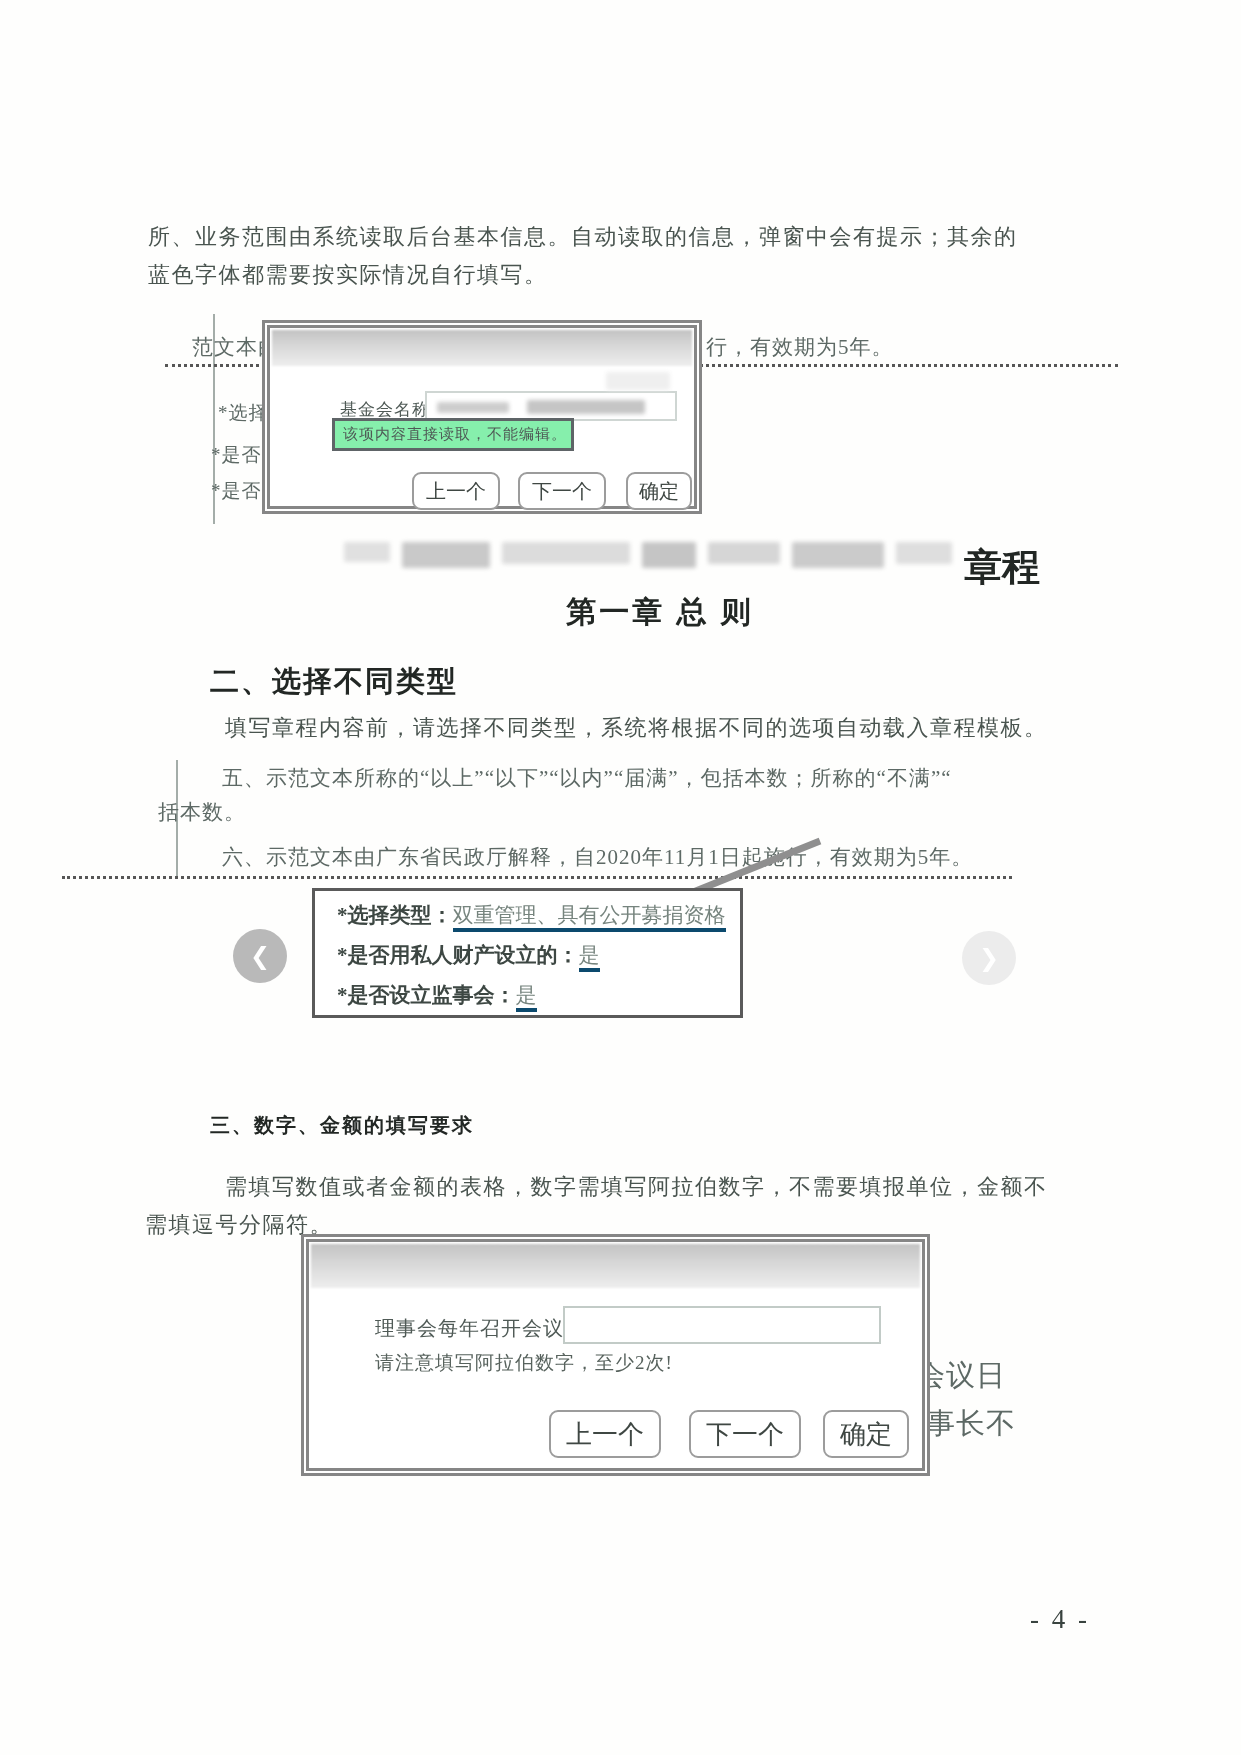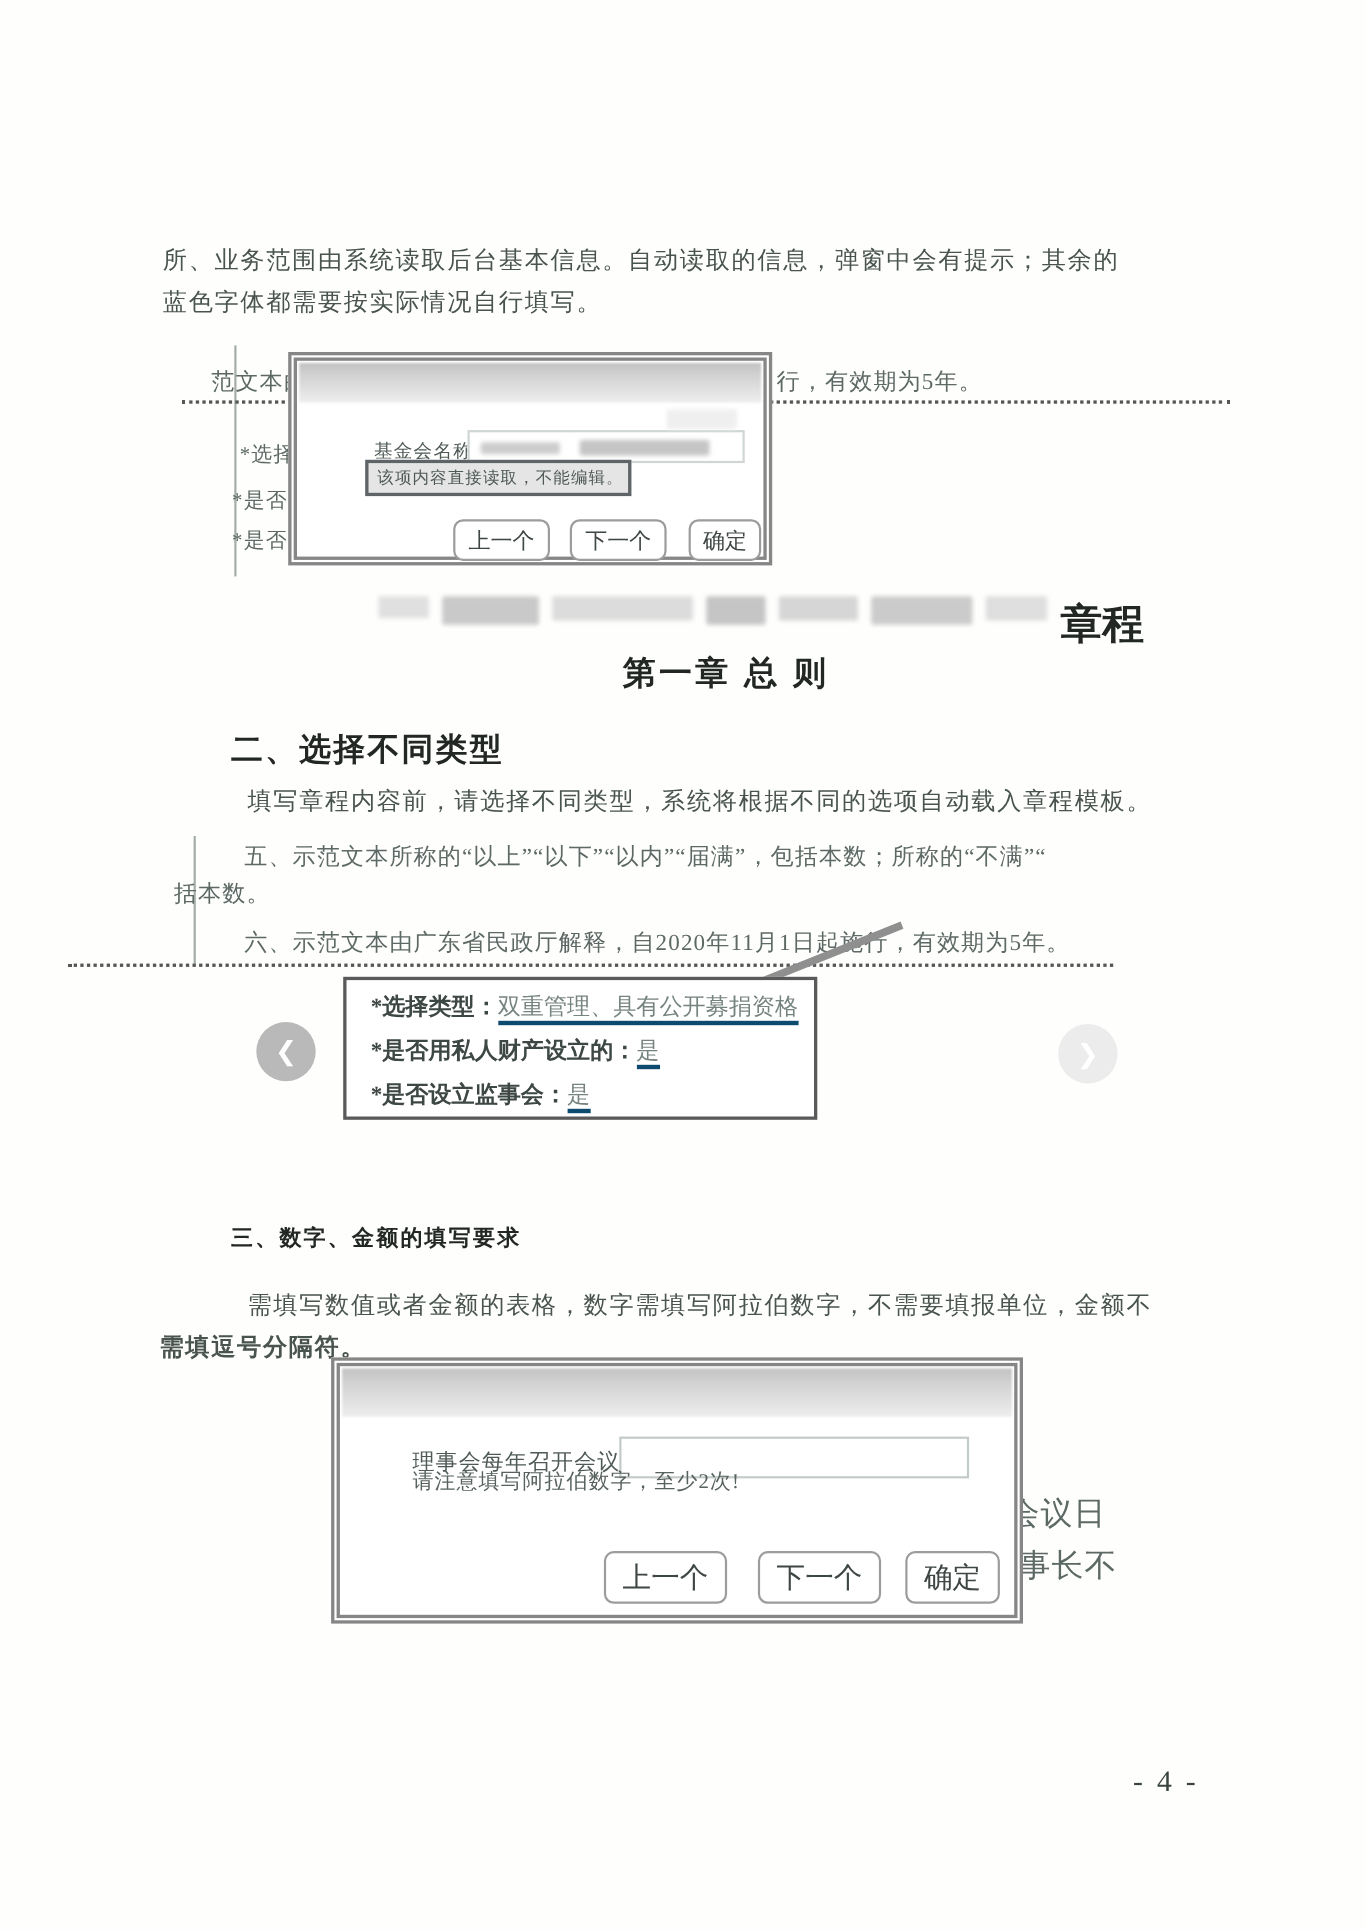--- a/index.html
+++ b/index.html
@@ -9,21 +9,21 @@
   .body-text{font-size:22px;letter-spacing:1.5px;color:#49544f;white-space:nowrap;}
   .heading{font-family:"Liberation Sans","DejaVu Sans",sans-serif;font-weight:700;color:#222724;white-space:nowrap;}
   .shot-text{color:#5d6965;font-size:21px;letter-spacing:1px;white-space:nowrap;}
   .dotline{height:0;border-top:3px dotted #565656;}
   .vline{width:2px;background:#a4ada9;}
   .dialog{background:#ffffff;border:8px double #868686;box-sizing:border-box;z-index:2;}
   .titlebar{background:linear-gradient(180deg,#c3c3c3 0%,#d6d6d6 40%,#eeeeee 100%);filter:blur(1px);}
   .btn{display:flex;align-items:center;justify-content:center;background:#fff;border:2px solid #9c9c9c;
        border-radius:9px;font-family:"Liberation Sans","DejaVu Sans",sans-serif;color:#3f4743;box-sizing:border-box;white-space:nowrap;}
   .inputbox{background:#fff;border:2px solid #c2cbc7;box-sizing:border-box;}
-  .tooltip{border:3px solid #5e6467;background:#e5e5e5;display:flex;align-items:center;padding-left:8px;
+  .tooltip{border:3px solid #5e6467;background:#86efac;display:flex;align-items:center;padding-left:8px;
            font-size:15px;color:#4e5955;letter-spacing:1px;white-space:nowrap;box-sizing:border-box;}
   .ulink{color:#76847e;border-bottom:4px solid #0c4a6e;padding-bottom:1px;}
   .circ{border-radius:50%;display:flex;align-items:center;justify-content:center;color:#ffffff;
         font-family:"DejaVu Sans",sans-serif;font-size:24px;}
   .blurblob{filter:blur(2px);border-radius:2px;}
   .clip{overflow:hidden;}
   .boxlabel{font-weight:700;color:#3d4743;text-align:center;}
 </style>
 </head>
 <body>
@@ -98,31 +98,31 @@
   <div class="abs circ" style="left:233px;top:174px;width:54px;height:54px;background:#b9b9b9;">
     <span>❮</span>
   </div>
   <div class="abs circ" style="left:962px;top:176px;width:54px;height:54px;background:#ececec;">
     <span>❯</span>
   </div>
 </div>
 
 <div class="abs heading" style="left:210px;top:1112px;font-size:20px;letter-spacing:2px;">三、数字、金额的填写要求</div>
 <div class="abs body-text" style="left:225px;top:1172px;">需填写数值或者金额的表格，数字需填写阿拉伯数字，不需要填报单位，金额不</div>
-<div class="abs body-text" style="left:145px;top:1210px;font-weight:bold;">需填逗号分隔符。</div>
+<div class="abs body-text" style="left:145px;top:1210px;">需填逗号分隔符。</div>
 
 <div class="abs" style="left:0;top:1234px;width:1241px;height:300px;">
 
   <div class="abs shot-text" style="left:916px;top:122px;font-size:29px;z-index:0;">会议日</div>
   <div class="abs shot-text" style="left:926px;top:170px;font-size:29px;z-index:0;">事长不</div>
 
   <div class="abs dialog" style="left:301px;top:0;width:629px;height:242px;">
     <div class="abs titlebar" style="left:2px;top:2px;right:2px;height:44px;"></div>
     <div class="abs" style="left:66px;top:73px;font-size:20px;color:#4f5a56;letter-spacing:1px;white-space:nowrap;">理事会每年召开会议次数:</div>
     <input class="abs inputbox" style="left: 254px; top: 64px; width: 318px; height: 38px;" value="">
-    <div class="abs" style="left:66px;top:92px;font-size:19px;color:#57625d;letter-spacing:1px;white-space:nowrap;">请注意填写阿拉伯数字，至少2次!</div>
+    <div class="abs" style="left:66px;top:108px;font-size:19px;color:#57625d;letter-spacing:1px;white-space:nowrap;">请注意填写阿拉伯数字，至少2次!</div>
     <div class="abs btn" style="left:240px;top:168px;width:112px;height:48px;font-size:26px;">上一个</div>
     <div class="abs btn" style="left:380px;top:168px;width:112px;height:48px;font-size:26px;">下一个</div>
     <div class="abs btn" style="left:514px;top:168px;width:86px;height:48px;font-size:26px;">确定</div>
   </div>
 </div>
 
 <div class="abs" style="left:1030px;top:1604px;font-size:27px;letter-spacing:3px;color:#39433f;">- 4 -</div>
 
 </body></html>

